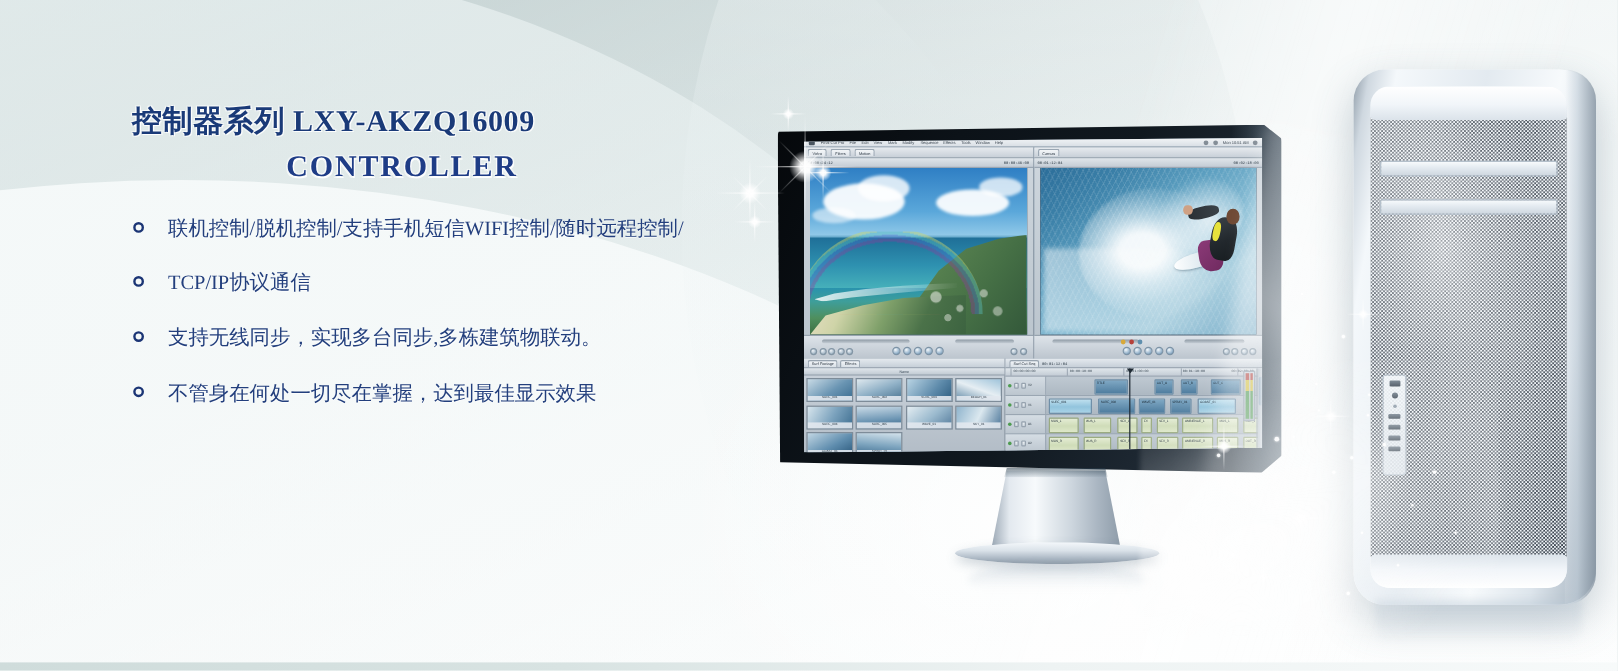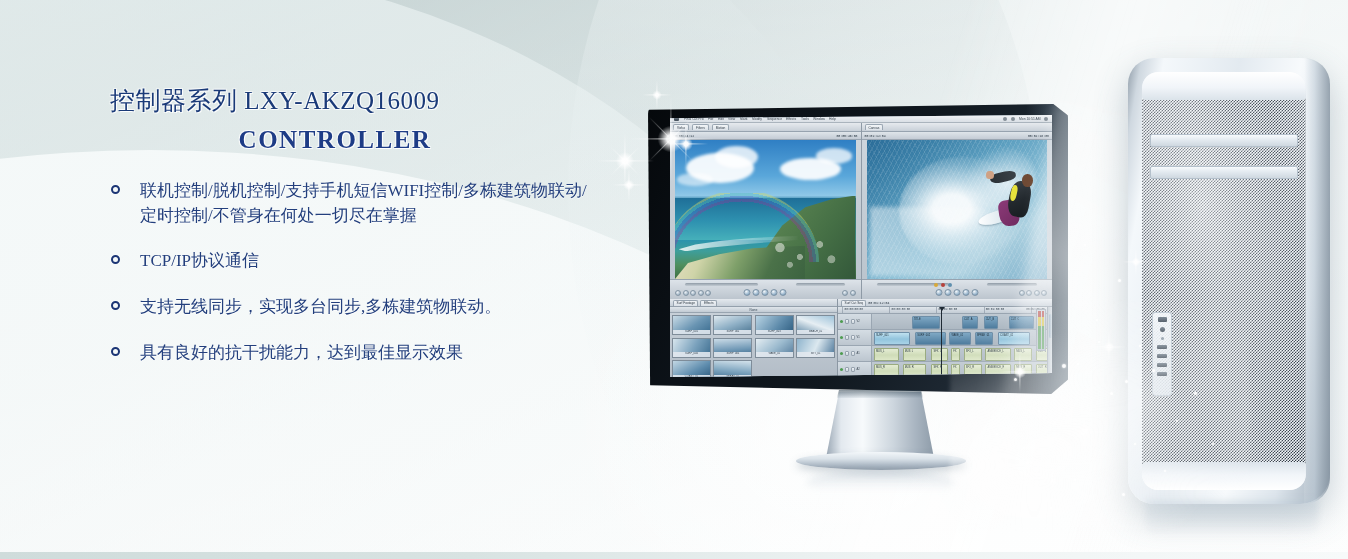--- a/index.html
+++ b/index.html
@@ -81,21 +81,21 @@
   }
 
   
   .copy {
     position:absolute;
     left:0; top:0;
     width:860px; height:559px;
   }
   .title-wrap { position:absolute; left:110px; top:84px; width:640px; }
   .title-main {
-    font-size:25px; font-weight:normal; letter-spacing:0.5px;
+    font-size:25px; font-weight:bold; letter-spacing:0.5px;
     color:#1a3a78;
     text-shadow:
        1px  1px 0 rgba(255,255,255,0.85),
       -1px -1px 0 rgba(255,255,255,0.55),
        1px -1px 0 rgba(255,255,255,0.55),
       -1px  1px 0 rgba(255,255,255,0.55);
     white-space:nowrap;
   }
   .title-sub {
     margin-top:9px;
@@ -691,34 +691,33 @@
 
   <div class="copy">
     <div class="title-wrap">
       <div class="title-main">控制器系列 LXY-AKZQ16009</div>
       <div class="title-sub">CONTROLLER</div>
     </div>
 
     <div class="features">
       <div class="feature f2">
         <span class="bullet"></span>
-        <span class="line">联机控制/脱机控制/支持手机短信WIFI控制/多栋建筑物联动/</span>
-        <span class="line">定时控制/不管身在何处一切尽在掌握</span>
+        <span class="line">联机控制/脱机控制/支持手机短信WIFI控制/随时远程控制/</span>
       </div>
       <div class="feature">
         <span class="bullet"></span>
         <span class="line">TCP/IP协议通信</span>
       </div>
       <div class="feature">
         <span class="bullet"></span>
         <span class="line">支持无线同步，实现多台同步,多栋建筑物联动。</span>
       </div>
       <div class="feature">
         <span class="bullet"></span>
-        <span class="line">具有良好的抗干扰能力，达到最佳显示效果</span>
+        <span class="line">不管身在何处一切尽在掌握，达到最佳显示效果</span>
       </div>
     </div>
   </div>
 
   <div class="monitor">
     <div class="mon-bezel">
       <div class="mon-bezel-sheen"></div>
     </div>
 
     <div class="screen">

